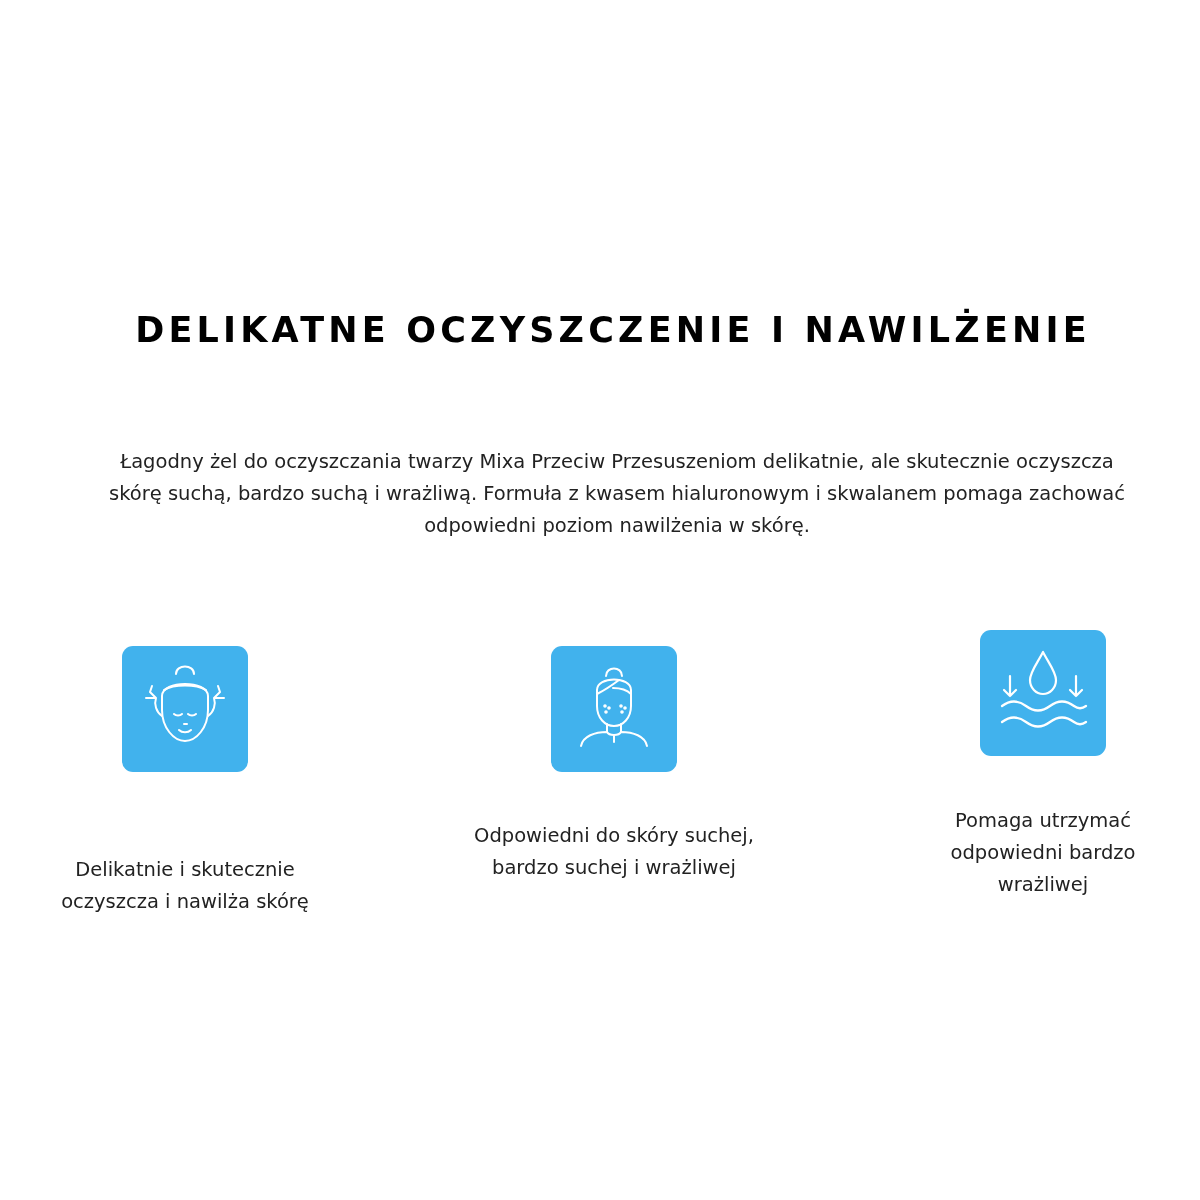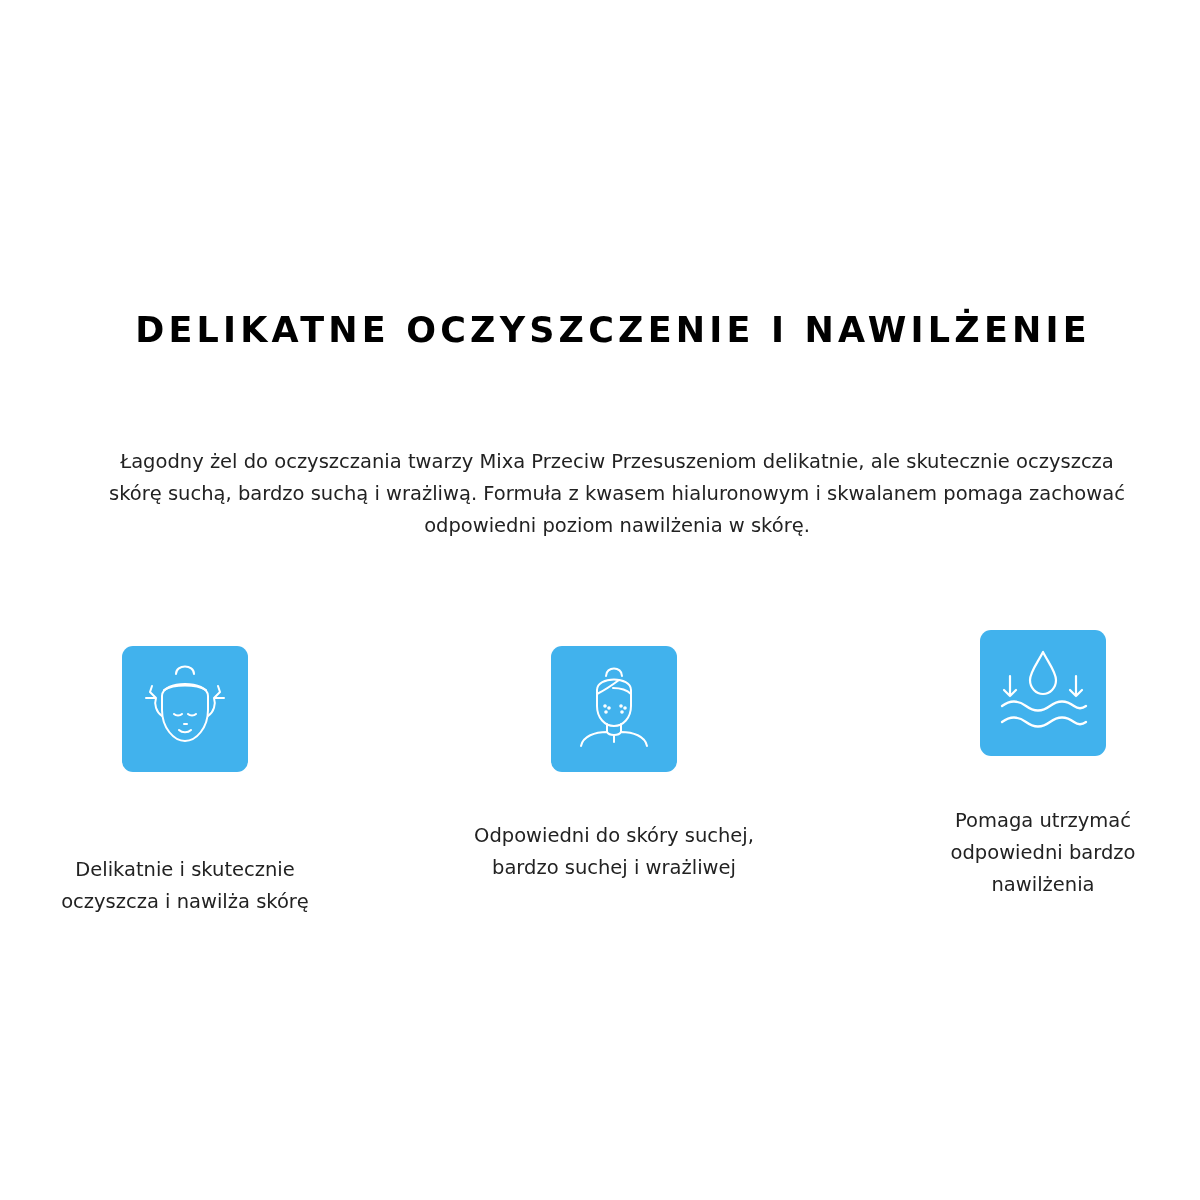--- a/index.html
+++ b/index.html
@@ -97,15 +97,15 @@
 
       <path d="M96 46 L96 66 M90 60 L96 66 L102 60"></path>
 
       <path d="M22 76 C30 70 38 70 46 76 C54 82 62 82 70 76 C78 70 86 70 94 76 C98 79 102 79 106 76"></path>
       <path d="M22 92 C30 86 38 86 46 92 C54 98 62 98 70 92 C78 86 86 86 94 92 C98 95 102 95 106 92"></path>
     </svg>
   </div>
   <div class="feat-text" style="left:878px; top:805px;">
     <span>Pomaga utrzymać</span><br>
     <span>odpowiedni bardzo</span><br>
-    <span>nawilżenia</span>
+    <span>wrażliwej</span>
   </div>
 </div>
 
 </body></html>

